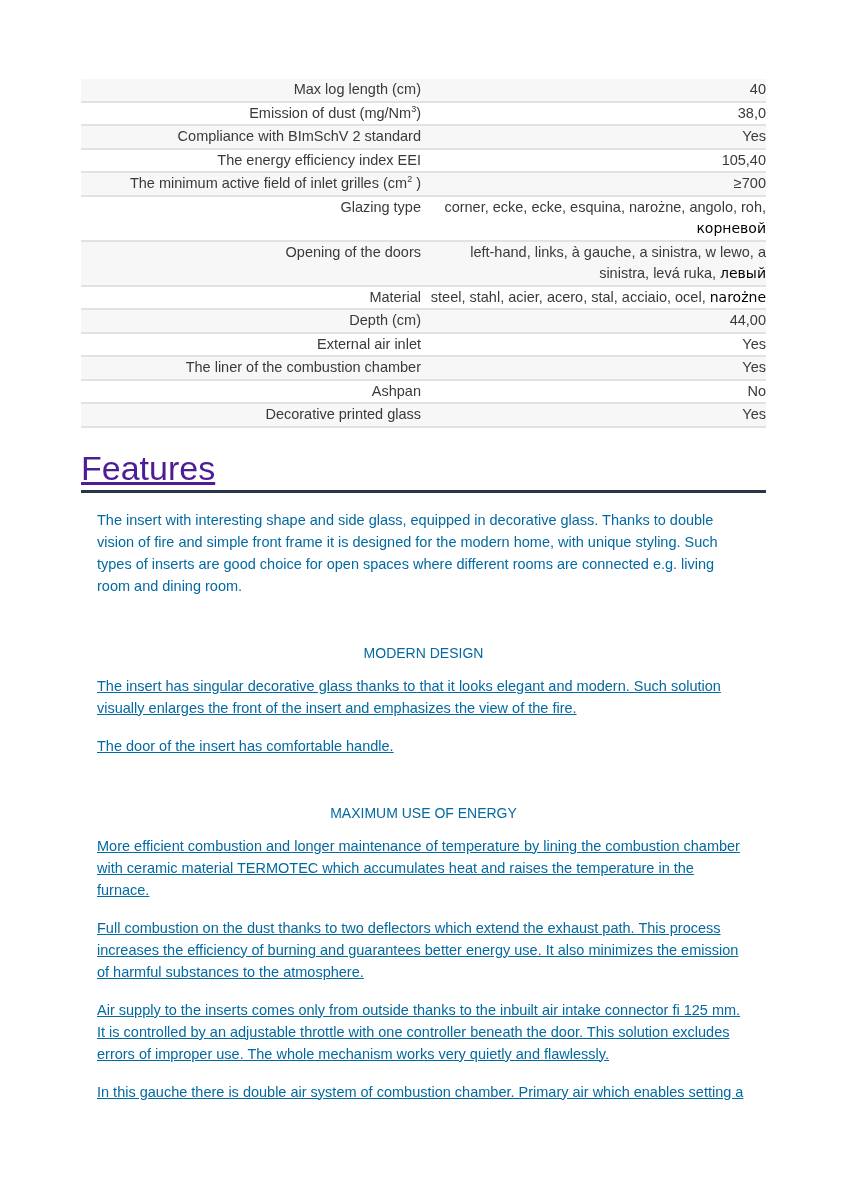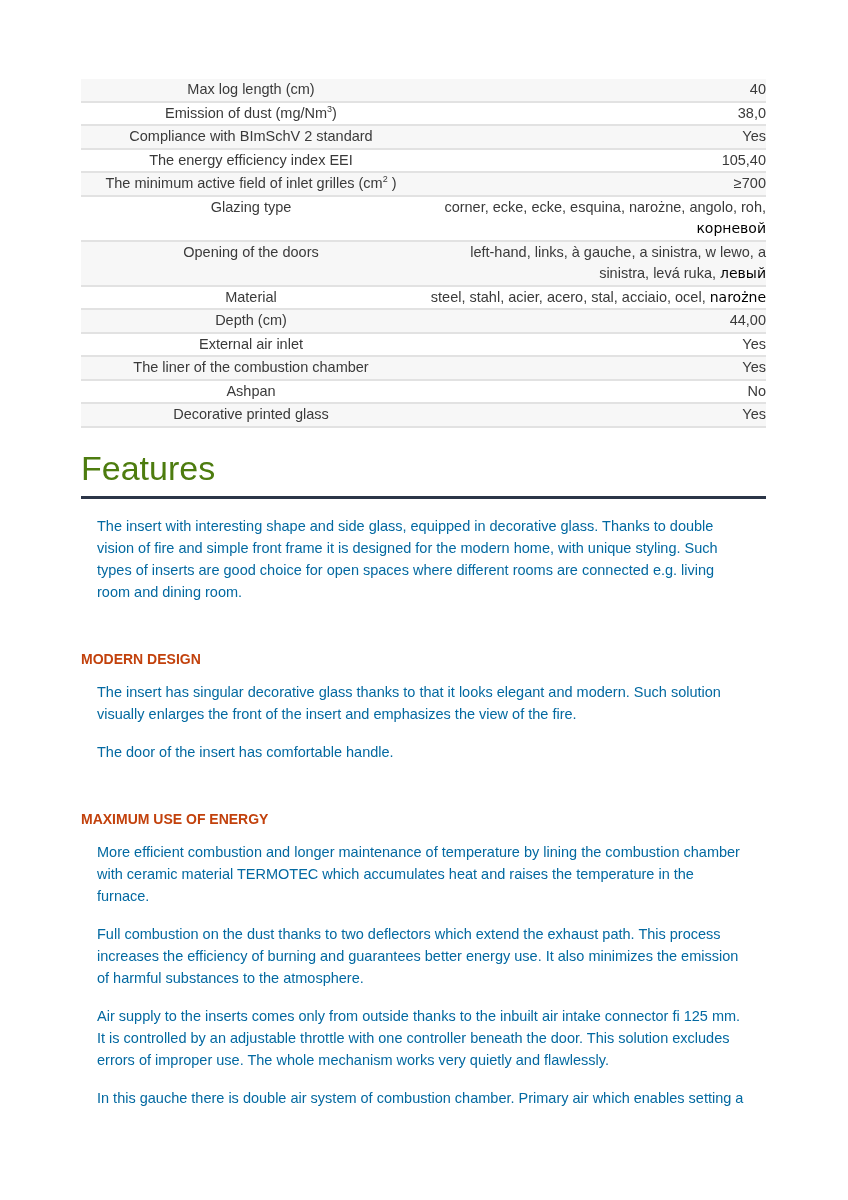--- a/index.html
+++ b/index.html
@@ -5,32 +5,32 @@
   html, body { margin: 0; padding: 0; background: #ffffff; }
   body {
     width: 848px; height: 1200px; overflow: hidden; position: relative;
     font-family: "Liberation Sans", sans-serif; color: #3a3a3a;
   }
   .page { position: absolute; left: 81px; top: 79px; width: 685px; }
   table.specs { width: 100%; border-collapse: collapse; font-size: 14.5px; }
   table.specs tr { border-bottom: 2px solid #e2e2e2; }
   table.specs tr:nth-child(odd) { background: #f7f7f7; }
   table.specs td { padding: 0; vertical-align: top; line-height: 21.5px; }
-  table.specs td.label { width: 340px; text-align: center; color: #3a3a3a; }
+  table.specs td.label { width: 340px; text-align: right; color: #3a3a3a; }
   table.specs td.value { text-align: right; color: #3a3a3a; }
   .cyr { color: #000000; font-family: "DejaVu Sans", sans-serif; font-size: 14px; }
   sup { font-size: 9px; line-height: 0; }
   h1.features {
-    margin: 18px 0 0 0; font-weight: 400; font-size: 34px; color: #4d7c0f;
-    padding-bottom: 6px; border-bottom: 3px solid #2b3547; line-height: 44px;
+    margin: 18px 0 0 0; font-weight: 400; font-size: 34px; color: #4c1d95;
+    padding-bottom: 0; border-bottom: 3px solid #2b3547; line-height: 44px; text-decoration: underline;
   }
   p { margin: 16px; font-size: 14.5px; line-height: 22px; color: #0369a1; }
   .intro { margin-top: 16px; }
-  h3.sub { margin: 45px 0 0 0; font-size: 14px; font-weight: 700; color: #c2410c; line-height: 22px; }
-  .sec p { margin-top: 10px; }
+  h3.sub { margin: 45px 0 0 0; font-size: 14px; font-weight: 400; color: #0369a1; line-height: 22px; text-align: center; }
+  .sec p { margin-top: 10px; text-decoration: underline; }
   .sec p.first { margin-top: 11px; }
 </style>
 </head>
 <body>
 
 <div class="page">
   <table class="specs">
     <tbody id="specs-body">
         <tr>
           <td class="label"><span>Max log length (cm)</span></td>

